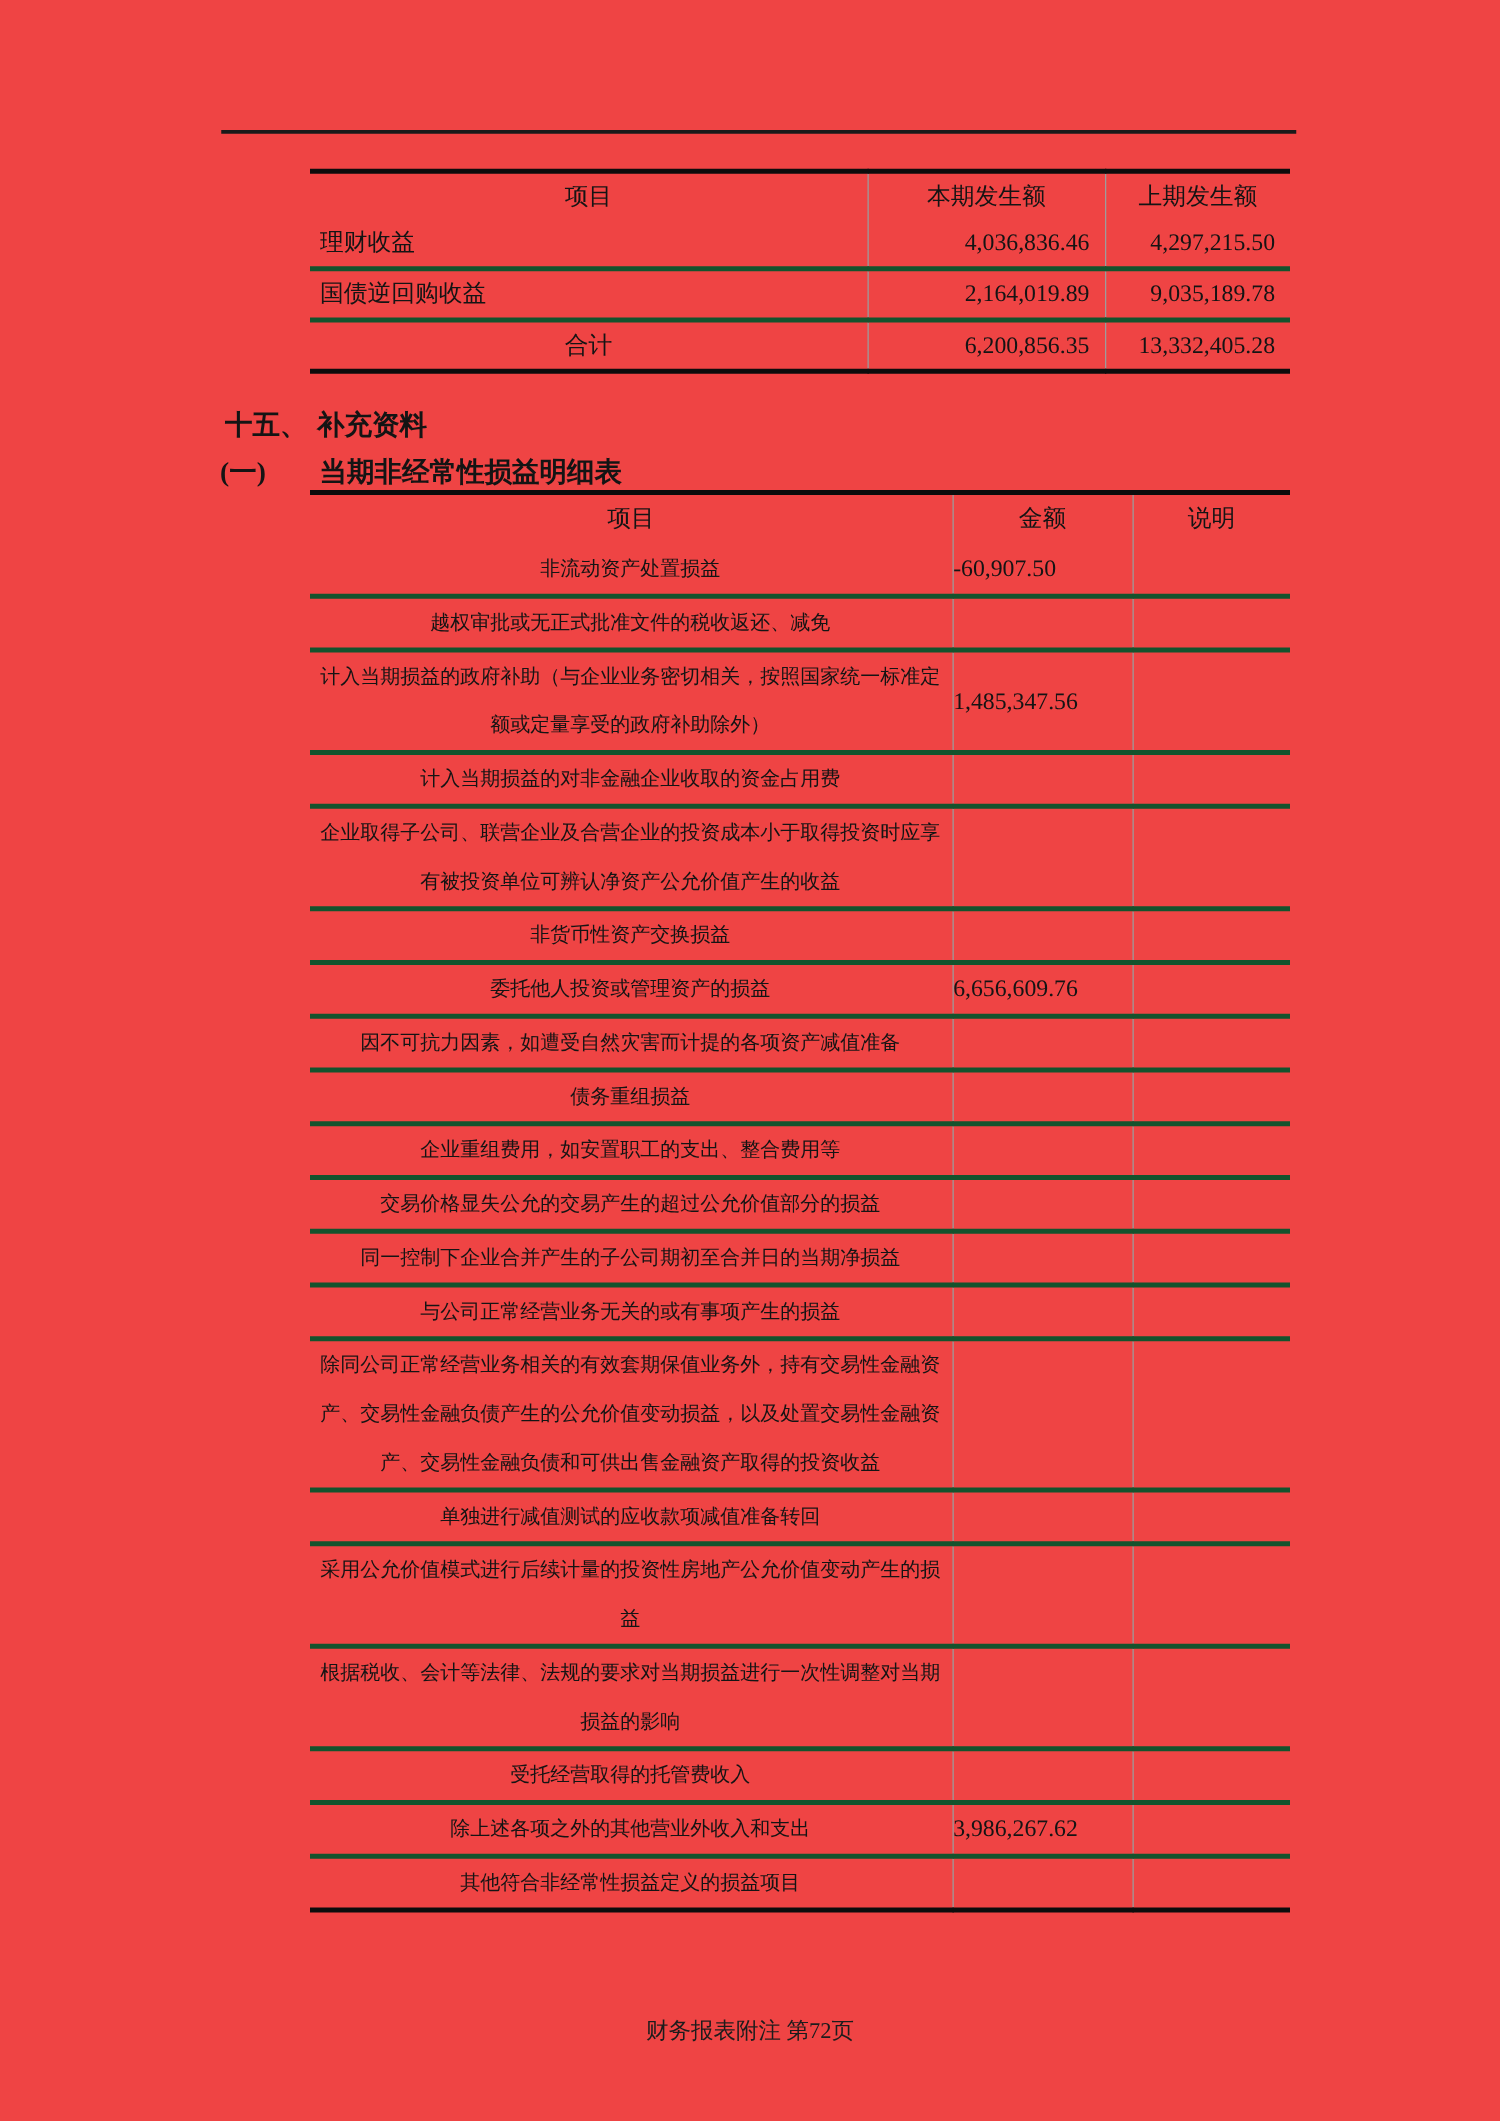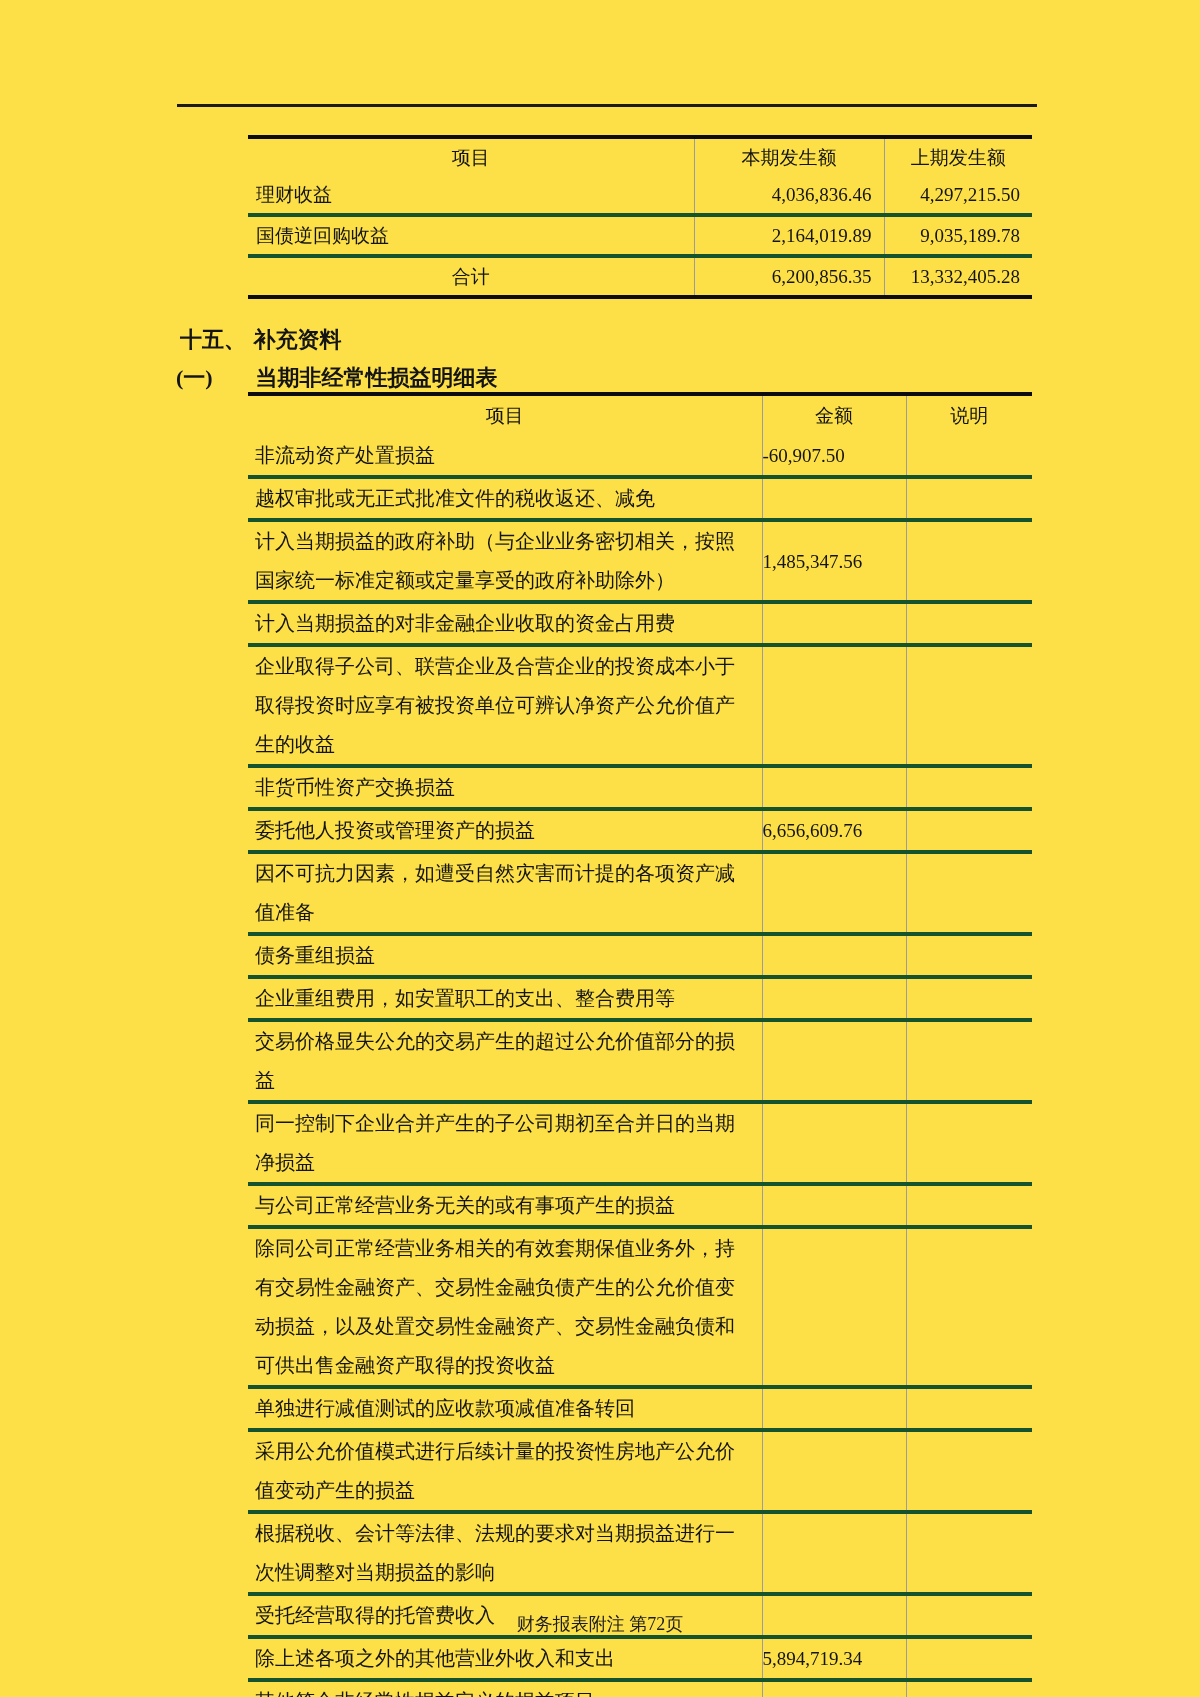--- a/index.html
+++ b/index.html
@@ -1,20 +1,20 @@
 <!DOCTYPE html>
 <html><head>
 <meta charset="utf-8">
 <style>
   html,body { margin:0; padding:0; background:#e8e8e8; }
   .page {
     position:relative;
     width:1200px; height:1697px;
     margin:0 auto;
-    background:#fde047;
+    background:#ef4444;
     font-family:"Liberation Serif","DejaVu Serif",serif;
     color:#141414;
     overflow:hidden;
   }
 
   .top-rule {
     position:absolute; left:177px; top:104px;
     width:860px; height:3px; background:#1a1a1a;
   }
 
@@ -58,21 +58,21 @@
   #heading-main { left:180px; top:326px; }
   #heading-main .sec-num { width:68px; }
   #heading-sub  { left:176px; top:364px; }
   #heading-sub  .sec-num { width:74px; }
 
   
   .detail-table { left:248px; top:392px; width:784px; }
   .detail-table th { height:40px; line-height:40px; text-align:center; }
   .detail-table td { line-height:39px; }
   .detail-table td.item {
-    text-align:left; padding:0 8px 0 7px; font-size:20px;
+    text-align:center; padding:0 8px 0 7px; font-size:16px;
   }
   .detail-table td.num { text-align:left; padding-right:14px; }
   .detail-table th:nth-child(1), .detail-table td:nth-child(1),
   .detail-table th:nth-child(2), .detail-table td:nth-child(2) {
     border-right:1px solid #9c9c9c;
   }
 
   .footer {
     position:absolute; left:0; top:1612px; width:1200px;
     text-align:center; font-size:18px; color:#1c1c1c;
@@ -226,21 +226,21 @@
           <td class="num"></td>
           <td class="note"></td>
         </tr>
         <tr>
           <td class="item">受托经营取得的托管费收入</td>
           <td class="num"></td>
           <td class="note"></td>
         </tr>
         <tr>
           <td class="item">除上述各项之外的其他营业外收入和支出</td>
-          <td class="num">5,894,719.34</td>
+          <td class="num">3,986,267.62</td>
           <td class="note"></td>
         </tr>
         <tr>
           <td class="item">其他符合非经常性损益定义的损益项目</td>
           <td class="num"></td>
           <td class="note"></td>
         </tr>
       </tbody>
   </table>
 

